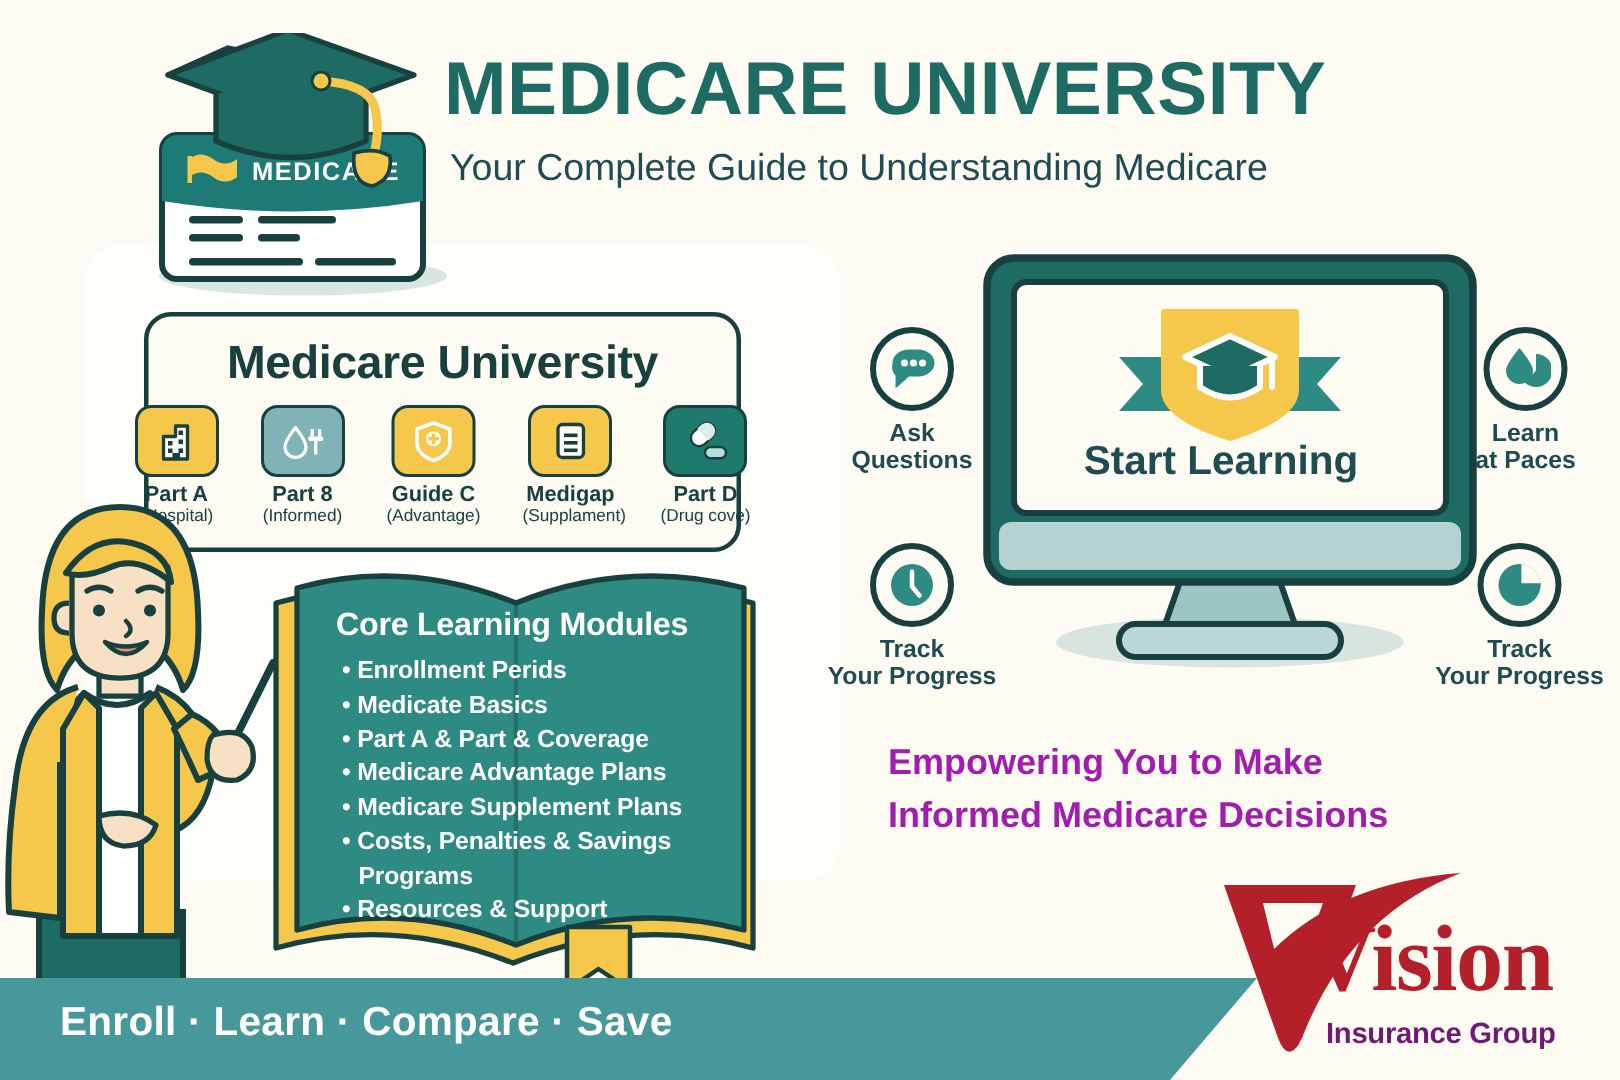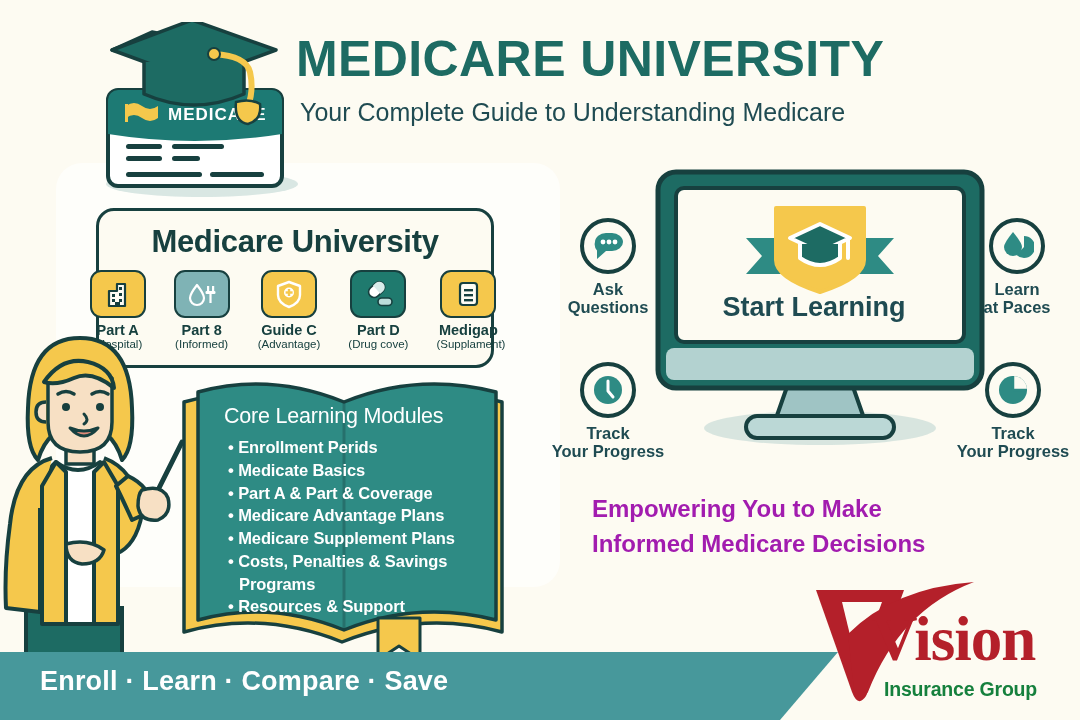--- a/index.html
+++ b/index.html
@@ -90,21 +90,21 @@
 
   
   .book { position: absolute; left: 178px; top: 378px; width: 336px; height: 282px; }
   .book-content {
     position: absolute;
     left: 206px; top: 404px;
     width: 282px;
     color: #FFFFFF;
   }
   .book-heading {
-    font-size: 21.5px; font-weight: normal;
+    font-size: 21.5px; font-weight: bold;
     margin-left: 18px; margin-bottom: 7px;
     letter-spacing: -.2px;
   }
   .book-list { list-style: none; margin-left: 22px; }
   .book-list li {
     font-size: 16.5px; font-weight: bold;
     line-height: 1.38;
     text-indent: -11px; padding-left: 11px;
     letter-spacing: -.1px;
   }
@@ -179,21 +179,21 @@
     font-family: "Liberation Serif", serif;
     font-size: 63px; font-weight: bold;
     color: #B4202A;
     line-height: 1;
     letter-spacing: -1px;
   }
   .vision-sub {
     position: absolute;
     left: 884px; top: 678px;
     font-size: 19.5px; font-weight: bold;
-    color: #15803d;
+    color: #701a75;
     letter-spacing: -.2px;
   }
 </style>
 </head>
 <body>
 
 <div id="root">
 
   <div class="left-panel"></div>
 
@@ -277,46 +277,46 @@
             <circle cx="15" cy="13.5" r="5" fill="#FFFFFF"></circle>
             <rect x="13.8" y="10" width="2.4" height="7" fill="#F5C84C"></rect>
             <rect x="11.6" y="12.3" width="7" height="2.4" fill="#F5C84C"></rect>
           </svg>
         </div>
         <div class="part-name">Guide C</div>
         <div class="part-sub">(Advantage)</div>
       </div>
 
       <div class="part">
+        <div class="part-tile" style="background:#F5C84C">
+          <svg width="30" height="30" viewBox="0 0 30 30">
+            <rect x="7" y="4" width="17" height="22" rx="3" fill="#FFFDF5" stroke="#17403F" stroke-width="2.2"></rect>
+            <rect x="11" y="10" width="9" height="2.4" fill="#17403F"></rect>
+            <rect x="11" y="15" width="9" height="2.4" fill="#17403F"></rect>
+            <rect x="11" y="20" width="9" height="2.4" fill="#17403F"></rect>
+          </svg>
+        </div>
+        <div class="part-name">Medigap</div>
+        <div class="part-sub">(Supplament)</div>
+      </div>
+
+      <div class="part">
         <div class="part-tile" style="background:#1F7A6E">
           <svg width="30" height="30" viewBox="0 0 30 30">
             <g transform="rotate(-42 14 11)">
               <rect x="5" y="5" width="18" height="11" rx="5.5" fill="#FFFFFF" stroke="#17403F" stroke-width="1.6"></rect>
               <path d="M14 5 h4 a5.5 5.5 0 0 1 5 5.5 a5.5 5.5 0 0 1 -5 5.5 h-4 z" fill="#D9ECEA"></path>
             </g>
             <rect x="15" y="19" width="14" height="7.5" rx="3.7" fill="#BBDDDA" stroke="#17403F" stroke-width="1.6"></rect>
           </svg>
         </div>
         <div class="part-name">Part D</div>
         <div class="part-sub">(Drug cove)</div>
       </div>
 
-      <div class="part">
-        <div class="part-tile" style="background:#F5C84C">
-          <svg width="30" height="30" viewBox="0 0 30 30">
-            <rect x="7" y="4" width="17" height="22" rx="3" fill="#FFFDF5" stroke="#17403F" stroke-width="2.2"></rect>
-            <rect x="11" y="10" width="9" height="2.4" fill="#17403F"></rect>
-            <rect x="11" y="15" width="9" height="2.4" fill="#17403F"></rect>
-            <rect x="11" y="20" width="9" height="2.4" fill="#17403F"></rect>
-          </svg>
-        </div>
-        <div class="part-name">Medigap</div>
-        <div class="part-sub">(Supplament)</div>
-      </div>
-
     </div>
   </div>
 
   <div class="book">
     <svg viewBox="0 0 336 282" width="336" height="282">
 
       <path d="M6 24 q78 -22 158 10 q80 -32 160 -10 v230 q-80 -22 -160 10 q-80 -32 -158 -10 z" fill="#F5C84C" stroke="#17403F" stroke-width="3.5" stroke-linejoin="round"></path>
 
       <path d="M20 14 q72 -20 146 10 q74 -30 152 -10 v228 q-78 -20 -152 10 q-74 -30 -146 -10 z" fill="#2E8B84" stroke="#17403F" stroke-width="3.5" stroke-linejoin="round"></path>
 

